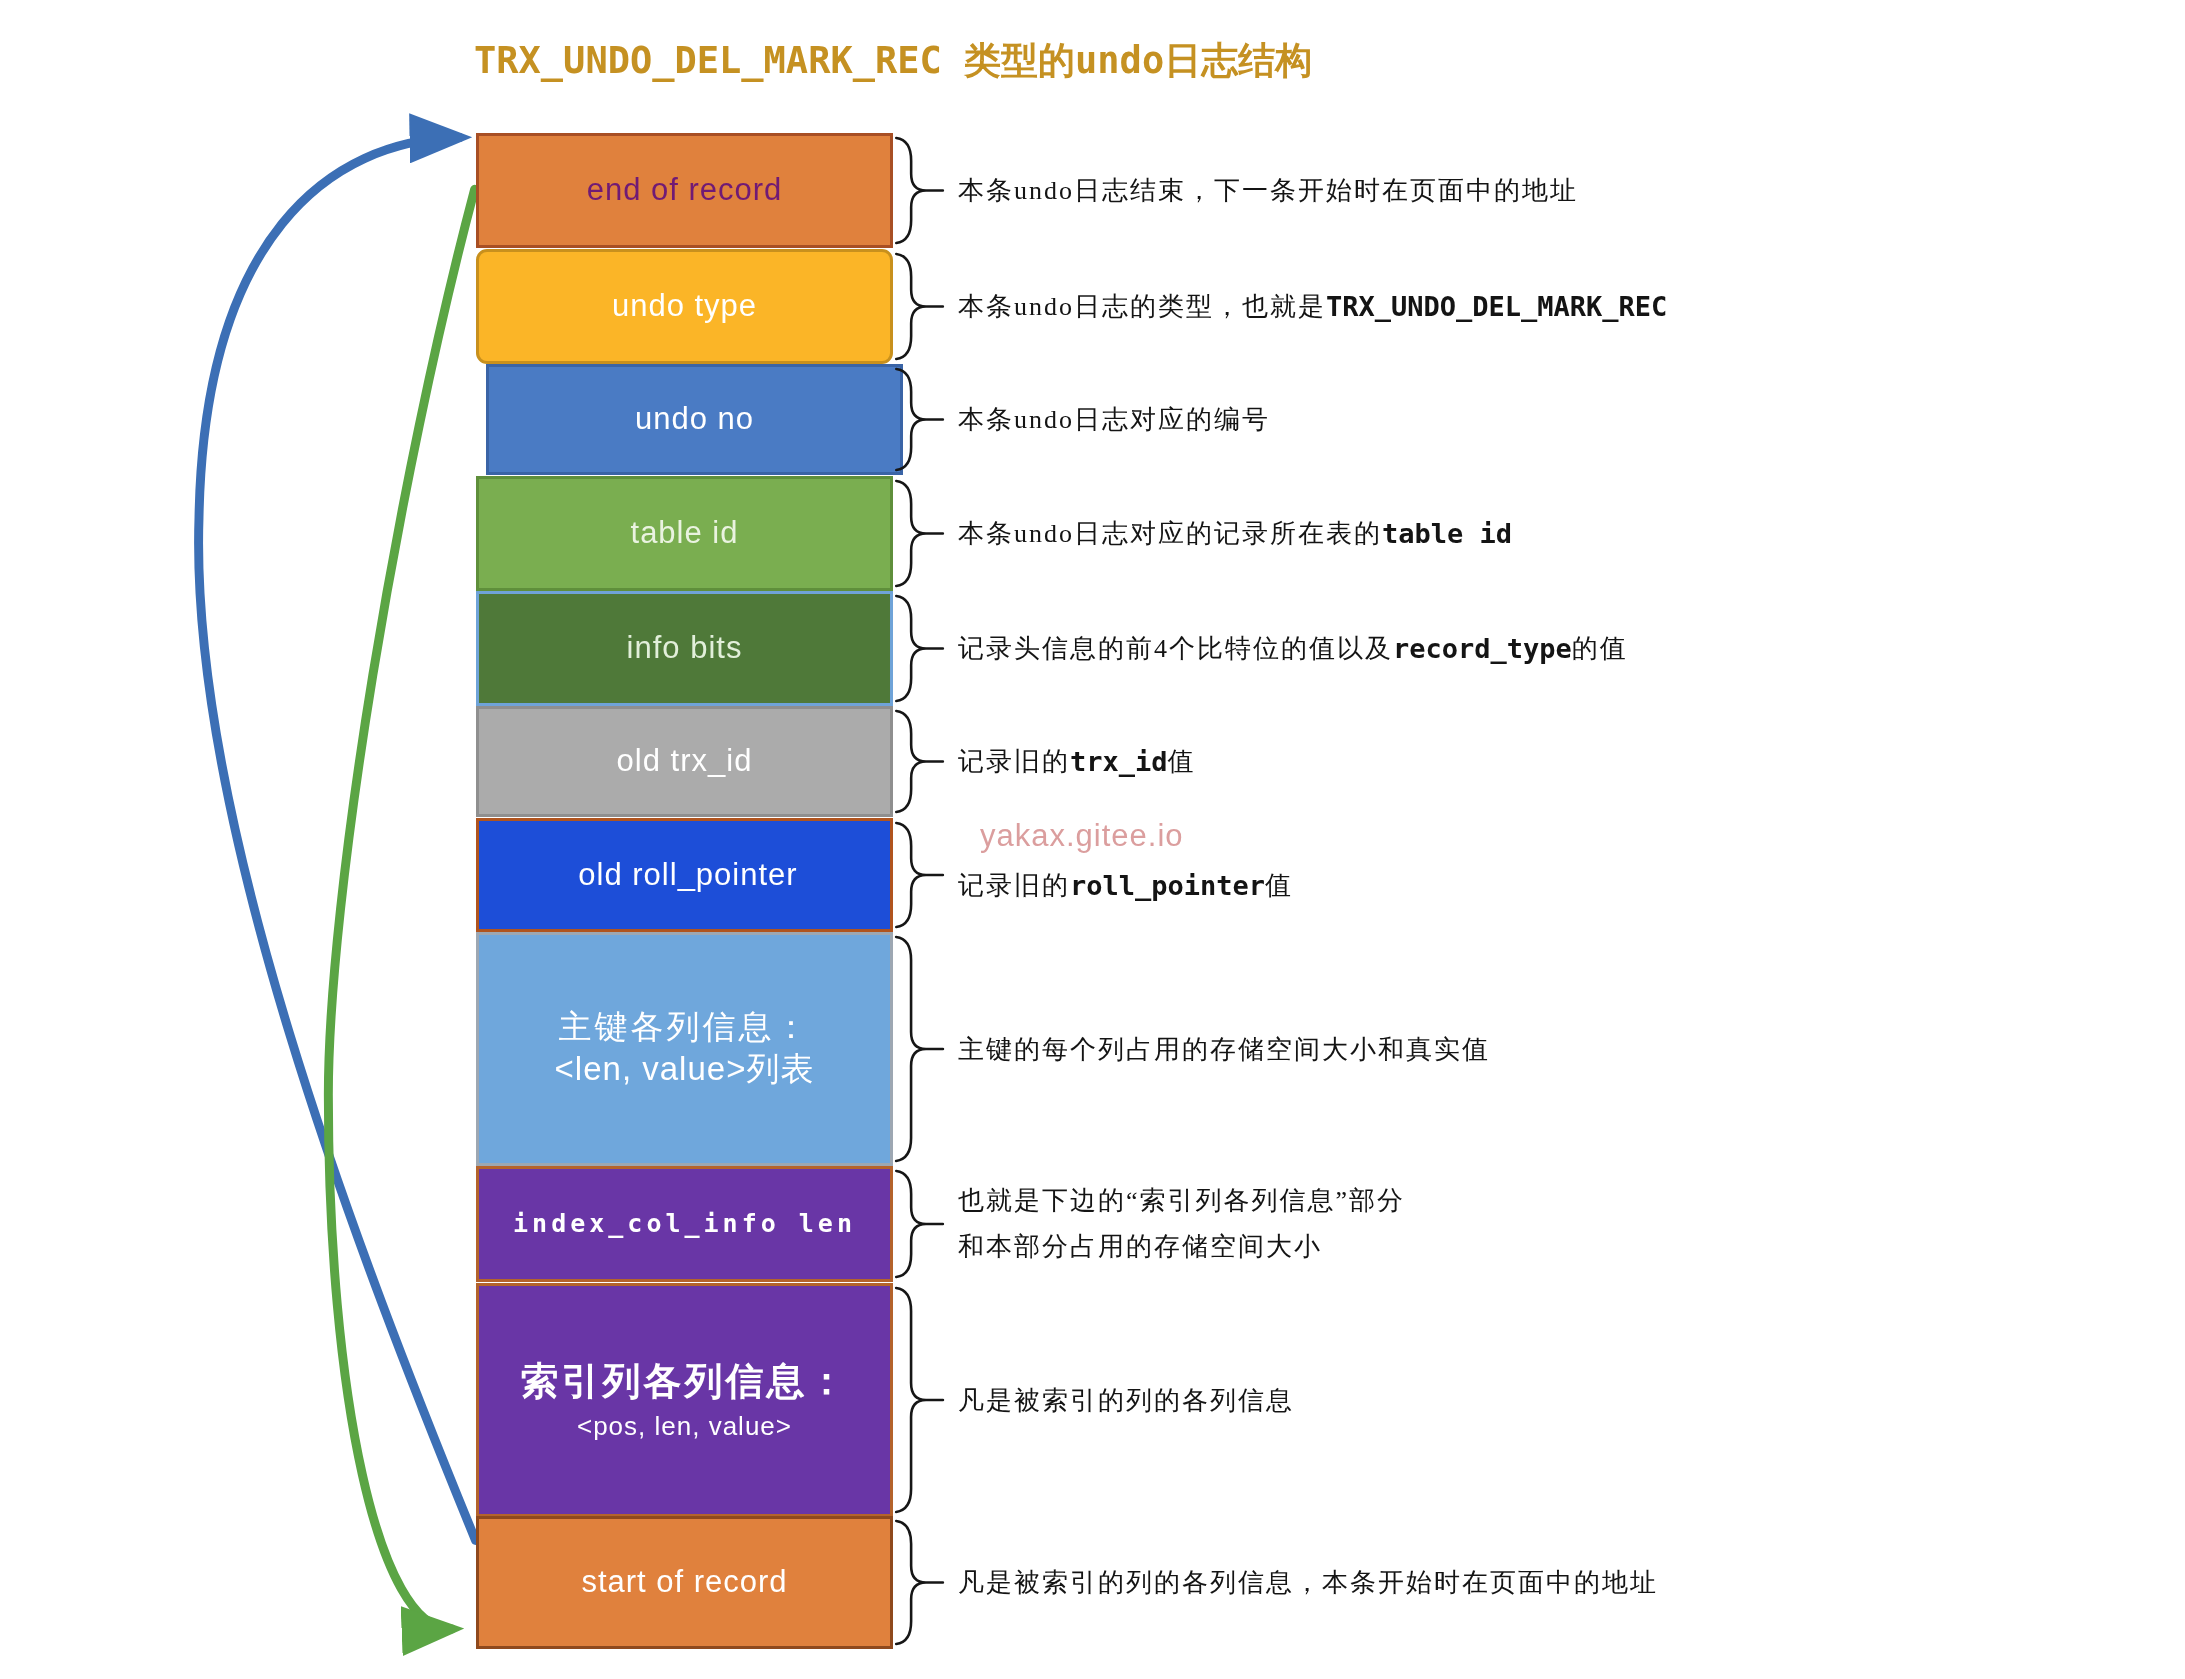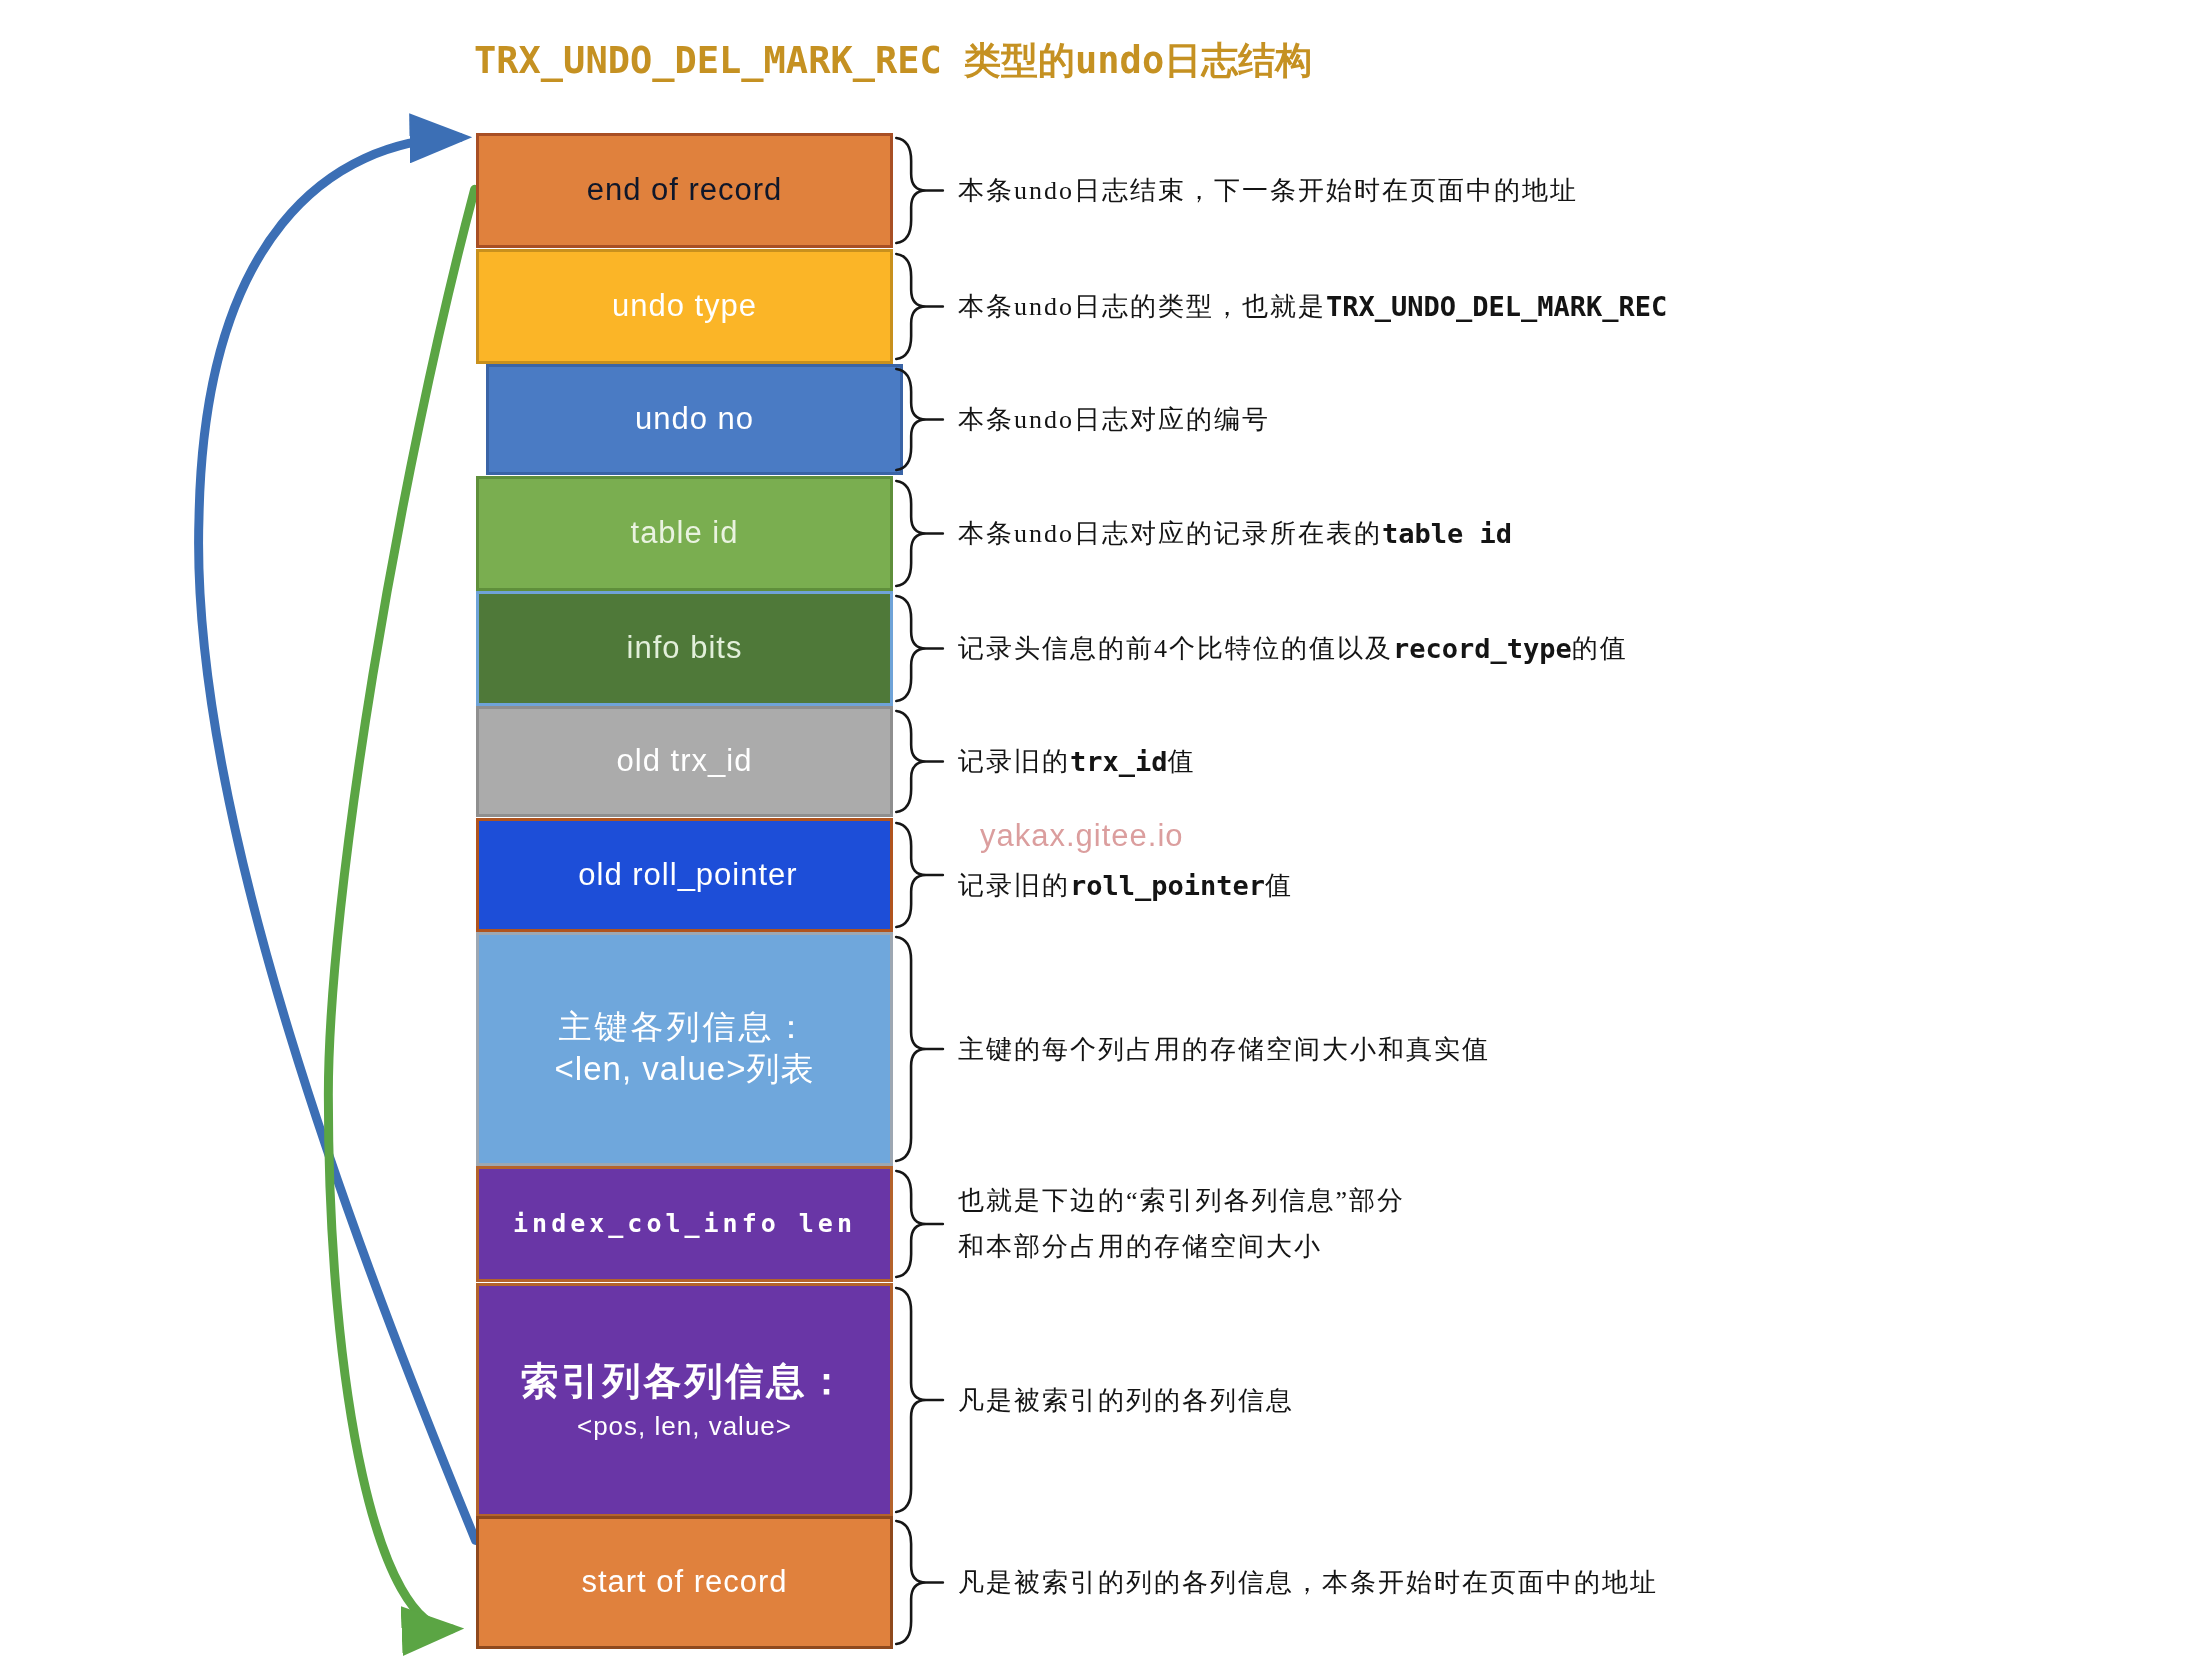--- a/index.html
+++ b/index.html
@@ -41,24 +41,24 @@
         <path d="M0,0 L7,2.8 L0,5.6 z" fill="#3C6FB5"></path>
       </marker>
       <marker id="ah-green" markerWidth="7" markerHeight="5.6" refX="5.6" refY="2.8" orient="auto">
         <path d="M0,0 L7,2.8 L0,5.6 z" fill="#5BA544"></path>
       </marker>
     </defs>
     <path d="M478,1548 C 360,1260 190,820 200,520 C 205,240 330,140 462,138" fill="none" stroke="#3C6FB5" stroke-width="9" stroke-linecap="round" marker-end="url(#ah-blue)"></path>
     <path d="M477,190 C 400,480 330,900 330,1100 C 330,1400 380,1640 454,1637" fill="none" stroke="#5BA544" stroke-width="9" stroke-linecap="round" marker-end="url(#ah-green)"></path>
   </svg>
 
-  <div class="block" style="top: 133px; height: 115px; background-color: rgb(224, 129, 61); border-color: rgb(168, 79, 36); color: #0f172a;">
+  <div class="block" style="top: 133px; height: 115px; background-color: rgb(224, 129, 61); border-color: rgb(168, 79, 36); color: #701a75;">
     <div class="lbl">end of record</div>
   </div>
-  <div class="block" style="top: 249px; height: 115px; background-color: rgb(251, 181, 39); border-color: rgb(200, 144, 29); color: rgb(255, 255, 255);">
+  <div class="block" style="top: 249px; height: 115px; background-color: rgb(251, 181, 39); border-color: rgb(200, 144, 29); color: rgb(255, 255, 255); border-radius: 11px;">
     <div class="lbl">undo type</div>
   </div>
   <div class="block" style="top: 364px; height: 111px; background-color: rgb(74, 123, 196); border-color: rgb(58, 100, 166); color: rgb(255, 255, 255); margin-left: 10px;">
     <div class="lbl">undo no</div>
   </div>
   <div class="block" style="top: 476px; height: 115px; background-color: rgb(122, 174, 80); border-color: rgb(95, 143, 59); color: rgb(234, 243, 224);">
     <div class="lbl">table id</div>
   </div>
   <div class="block" style="top: 591px; height: 115px; background-color: rgb(79, 121, 57); border-color: rgb(111, 163, 216); color: rgb(226, 239, 218);">
     <div class="lbl">info bits</div>

